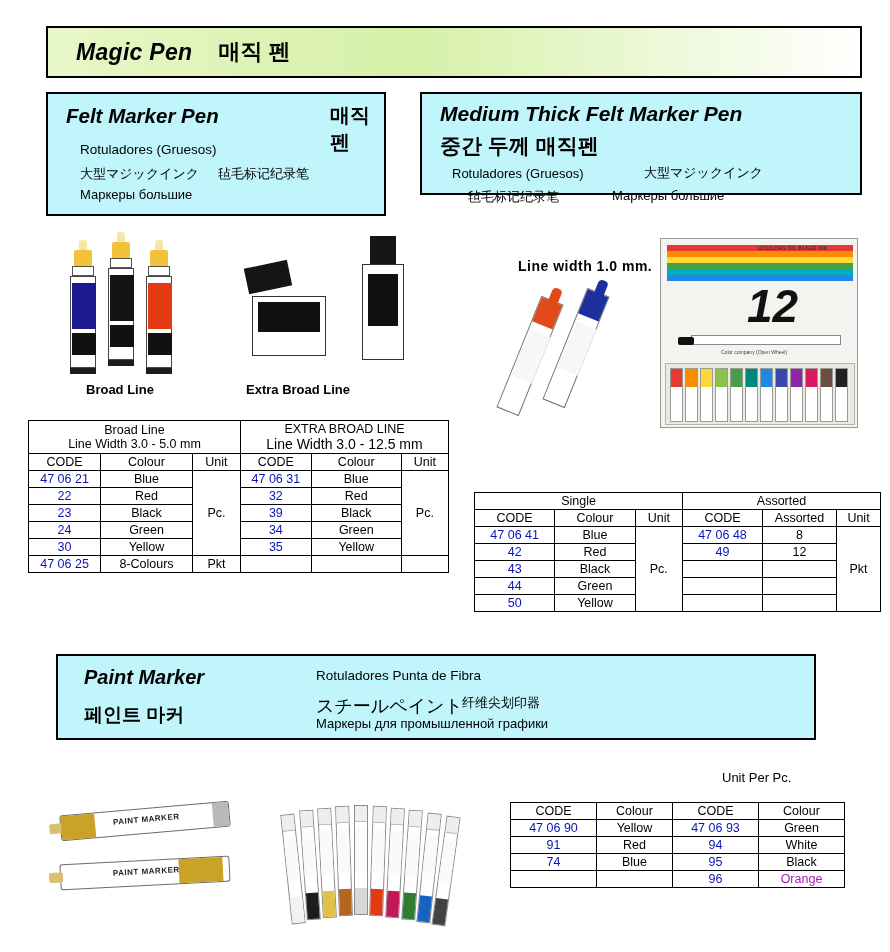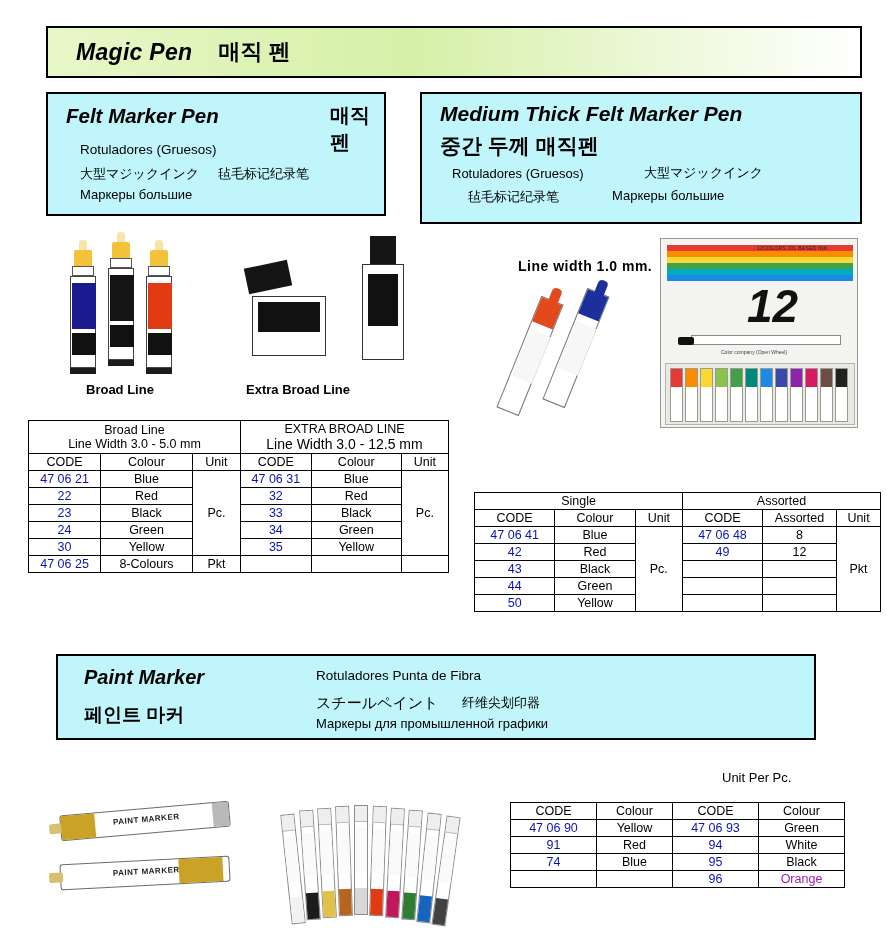--- a/index.html
+++ b/index.html
@@ -27,21 +27,21 @@
   }
   .title-banner .kr {
     font-weight:bold; font-size:22px; margin-left:26px;
   }
 
   
   .hdr {
     position:absolute; border:2px solid #000; background:#bff5fb;
   }
   .hdr-left { left:46px; top:92px; width:340px; height:124px; }
-  .hdr-right { left:420px; top:92px; width:442px; height:132px; }
+  .hdr-right { left:420px; top:92px; width:442px; height:103px; }
 
   .hdr-left .l1 { position:absolute; left:18px; top:10px; font-style:italic; font-weight:bold; font-size:20.5px; }
   .hdr-left .l1-kr { position:absolute; left:282px; top:8px; font-weight:bold; font-size:20px; }
   .hdr-left .l2 { position:absolute; left:32px; top:48px; font-size:13.5px; }
   .hdr-left .l3a { position:absolute; left:32px; top:71px; font-size:13px; }
   .hdr-left .l3b { position:absolute; left:170px; top:71px; font-size:13px; }
   .hdr-left .l4 { position:absolute; left:32px; top:93px; font-size:13px; }
 
   .hdr-right .r1 { position:absolute; left:18px; top:8px; font-style:italic; font-weight:bold; font-size:21px; }
   .hdr-right .r2 { position:absolute; left:18px; top:38px; font-weight:bold; font-size:21px; }
@@ -112,21 +112,21 @@
   .slant-pen .sl { position:absolute; left:1px; top:34px; width:22px; height:50px; background:#f7f7f7; }
 
   
   .hdr-paint {
     position:absolute; left:56px; top:654px; width:760px; height:86px;
     border:2px solid #000; background:#bff5fb;
   }
   .hdr-paint .p1 { position:absolute; left:26px; top:10px; font-style:italic; font-weight:bold; font-size:20px; }
   .hdr-paint .p2 { position:absolute; left:26px; top:46px; font-weight:bold; font-size:19px; }
   .hdr-paint .p3 { position:absolute; left:258px; top:12px; font-size:13.5px;text-align:right; }
-  .hdr-paint .p4 { position:absolute; left:258px; top:38px; font-size:15px; }
+  .hdr-paint .p4 { position:absolute; left:258px; top:38px; font-size:18px; }
   .hdr-paint .p5 { position:absolute; left:404px; top:38px; font-size:13px; }
   .hdr-paint .p6 { position:absolute; left:258px; top:60px; font-size:13px; }
 
   
   .unitper { position:absolute; left:722px; top:770px; font-size:13px; }
   .tbl-paint { left:510px; top:802px; }
   .tbl-paint th { font-weight:bold; }
 
   .pm { position:absolute; height:26px; border:1px solid #6b6b6b; background:#fff; border-radius:3px; }
   .pm .pm-tip { position:absolute; left:-12px; top:7px; width:14px; height:10px; background:#d8c070; border-radius:2px; }
@@ -318,21 +318,21 @@
     </tr>
     <tr>
       <td class="code-blue">22</td>
       <td class="cell-left">Red</td>
       <td class="code-blue">32</td>
       <td class="cell-left">Red</td>
     </tr>
     <tr>
       <td class="code-blue">23</td>
       <td class="cell-left">Black</td>
-      <td class="code-blue">33</td>
+      <td class="code-blue">39</td>
       <td class="cell-left">Black</td>
     </tr>
     <tr>
       <td class="code-blue">24</td>
       <td class="cell-left">Green</td>
       <td class="code-blue">34</td>
       <td class="cell-left">Green</td>
     </tr>
     <tr>
       <td class="code-blue">30</td>

